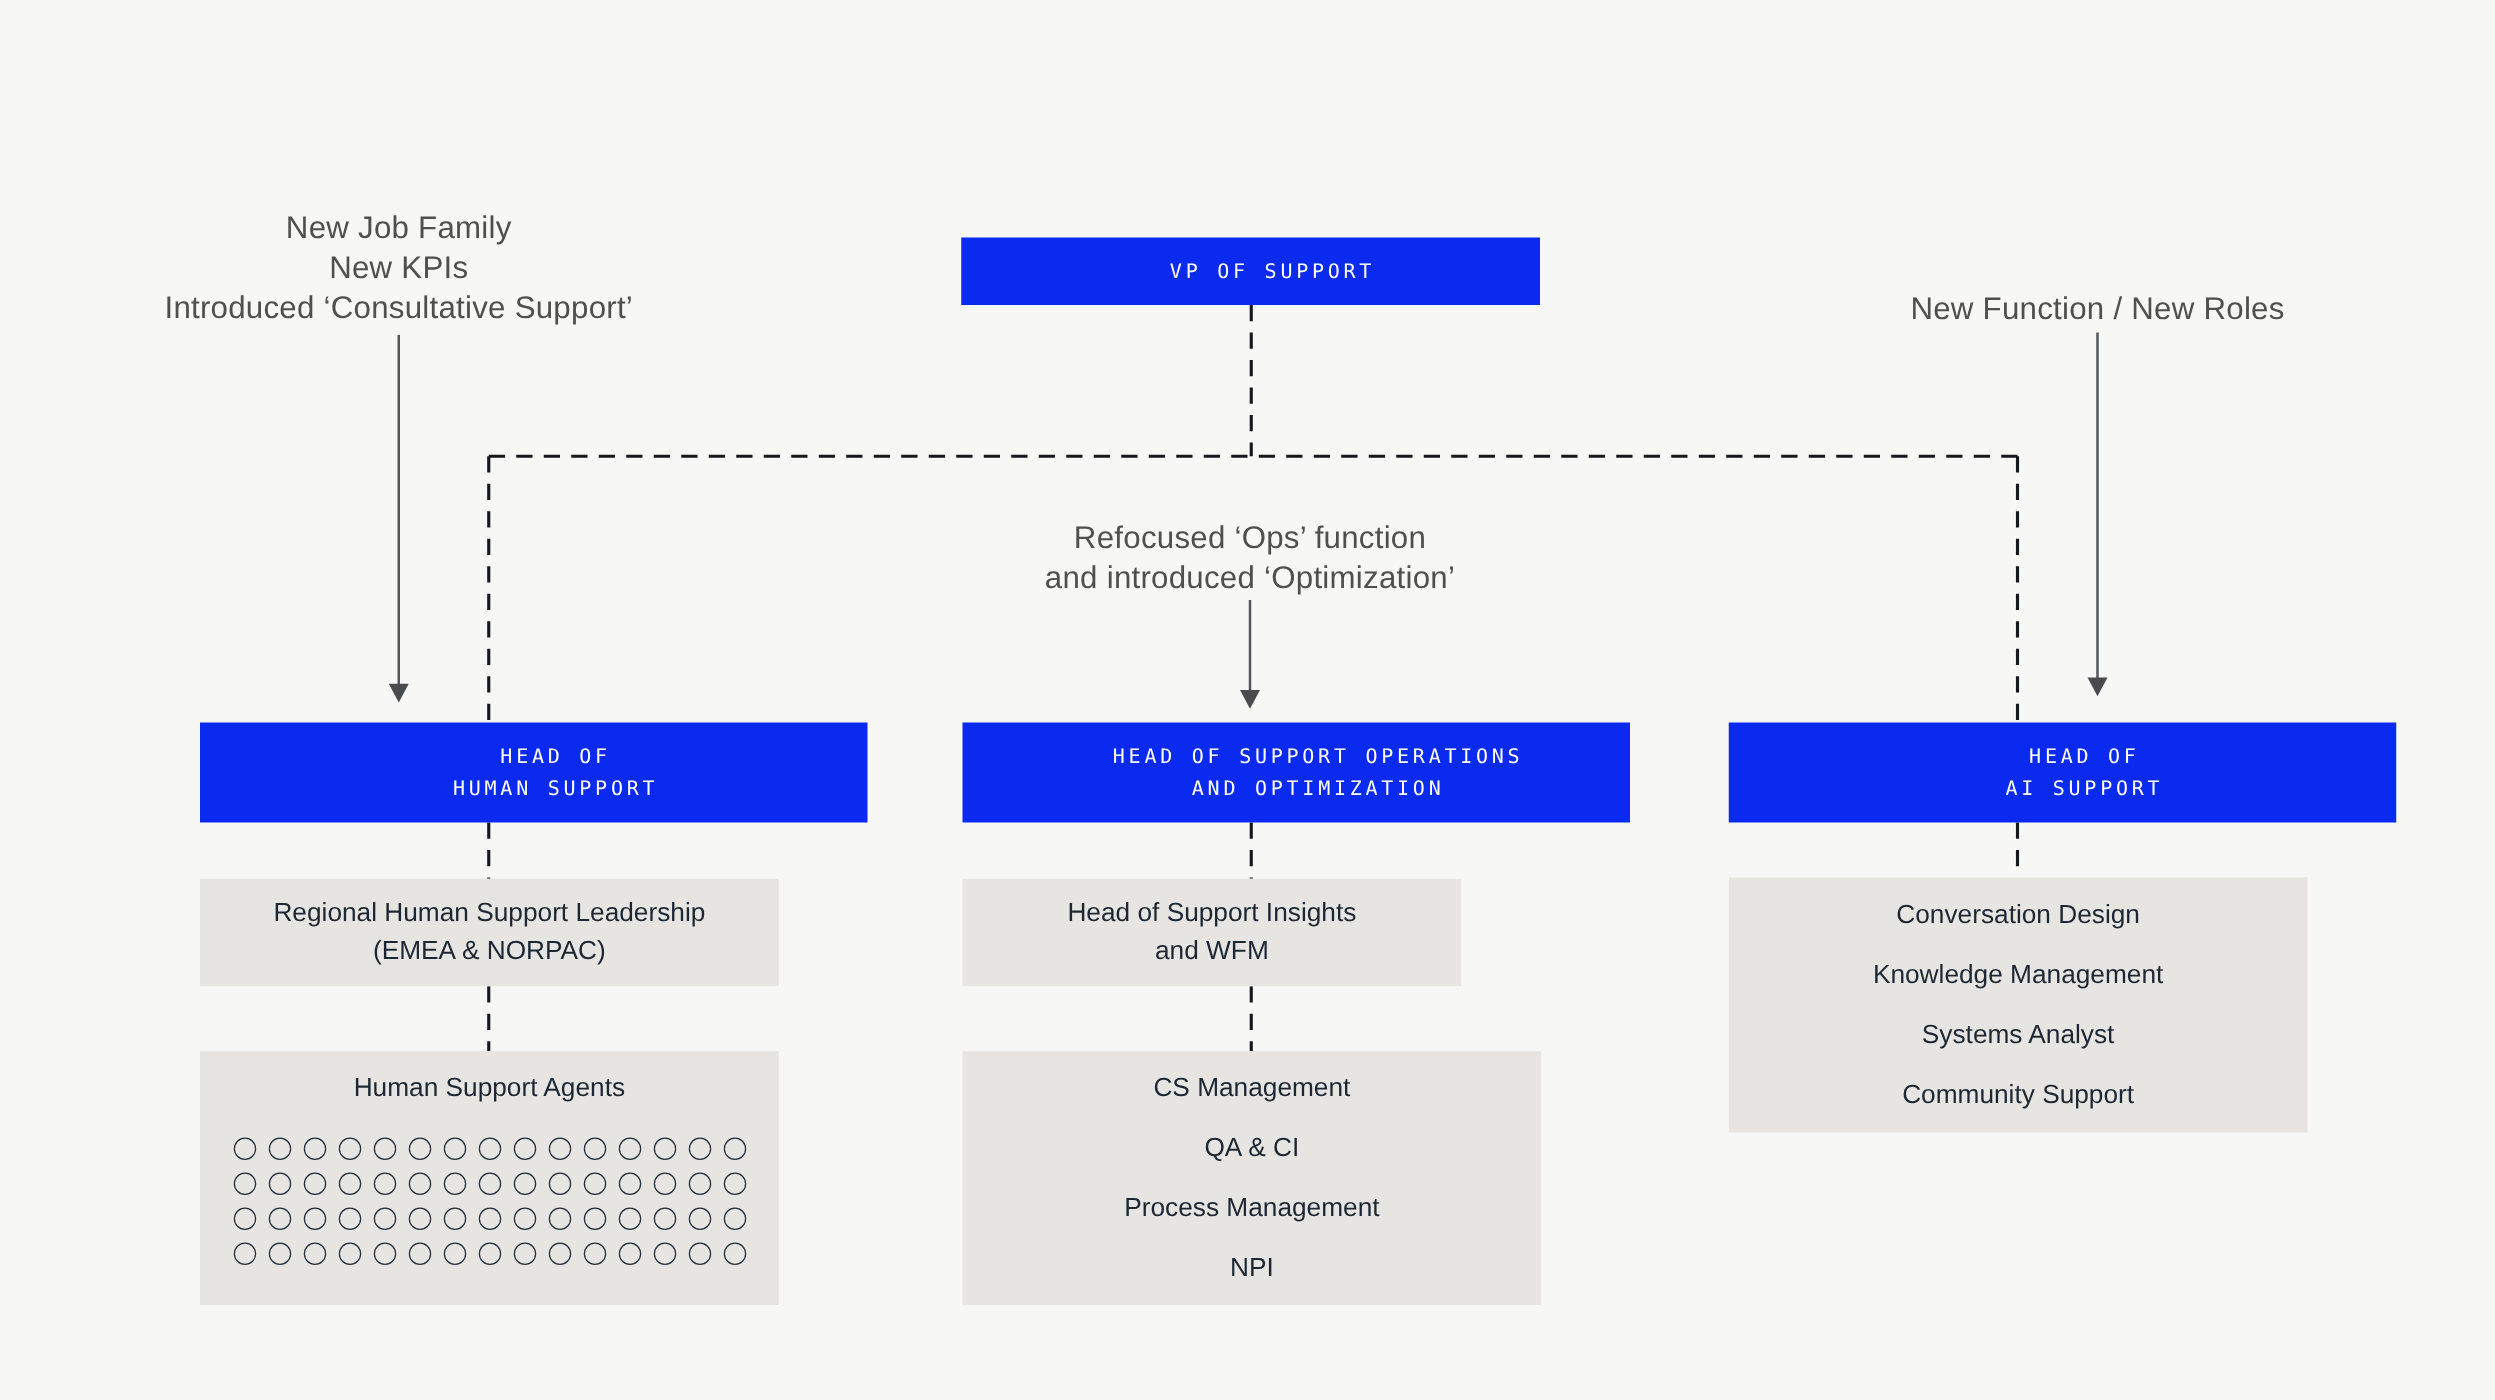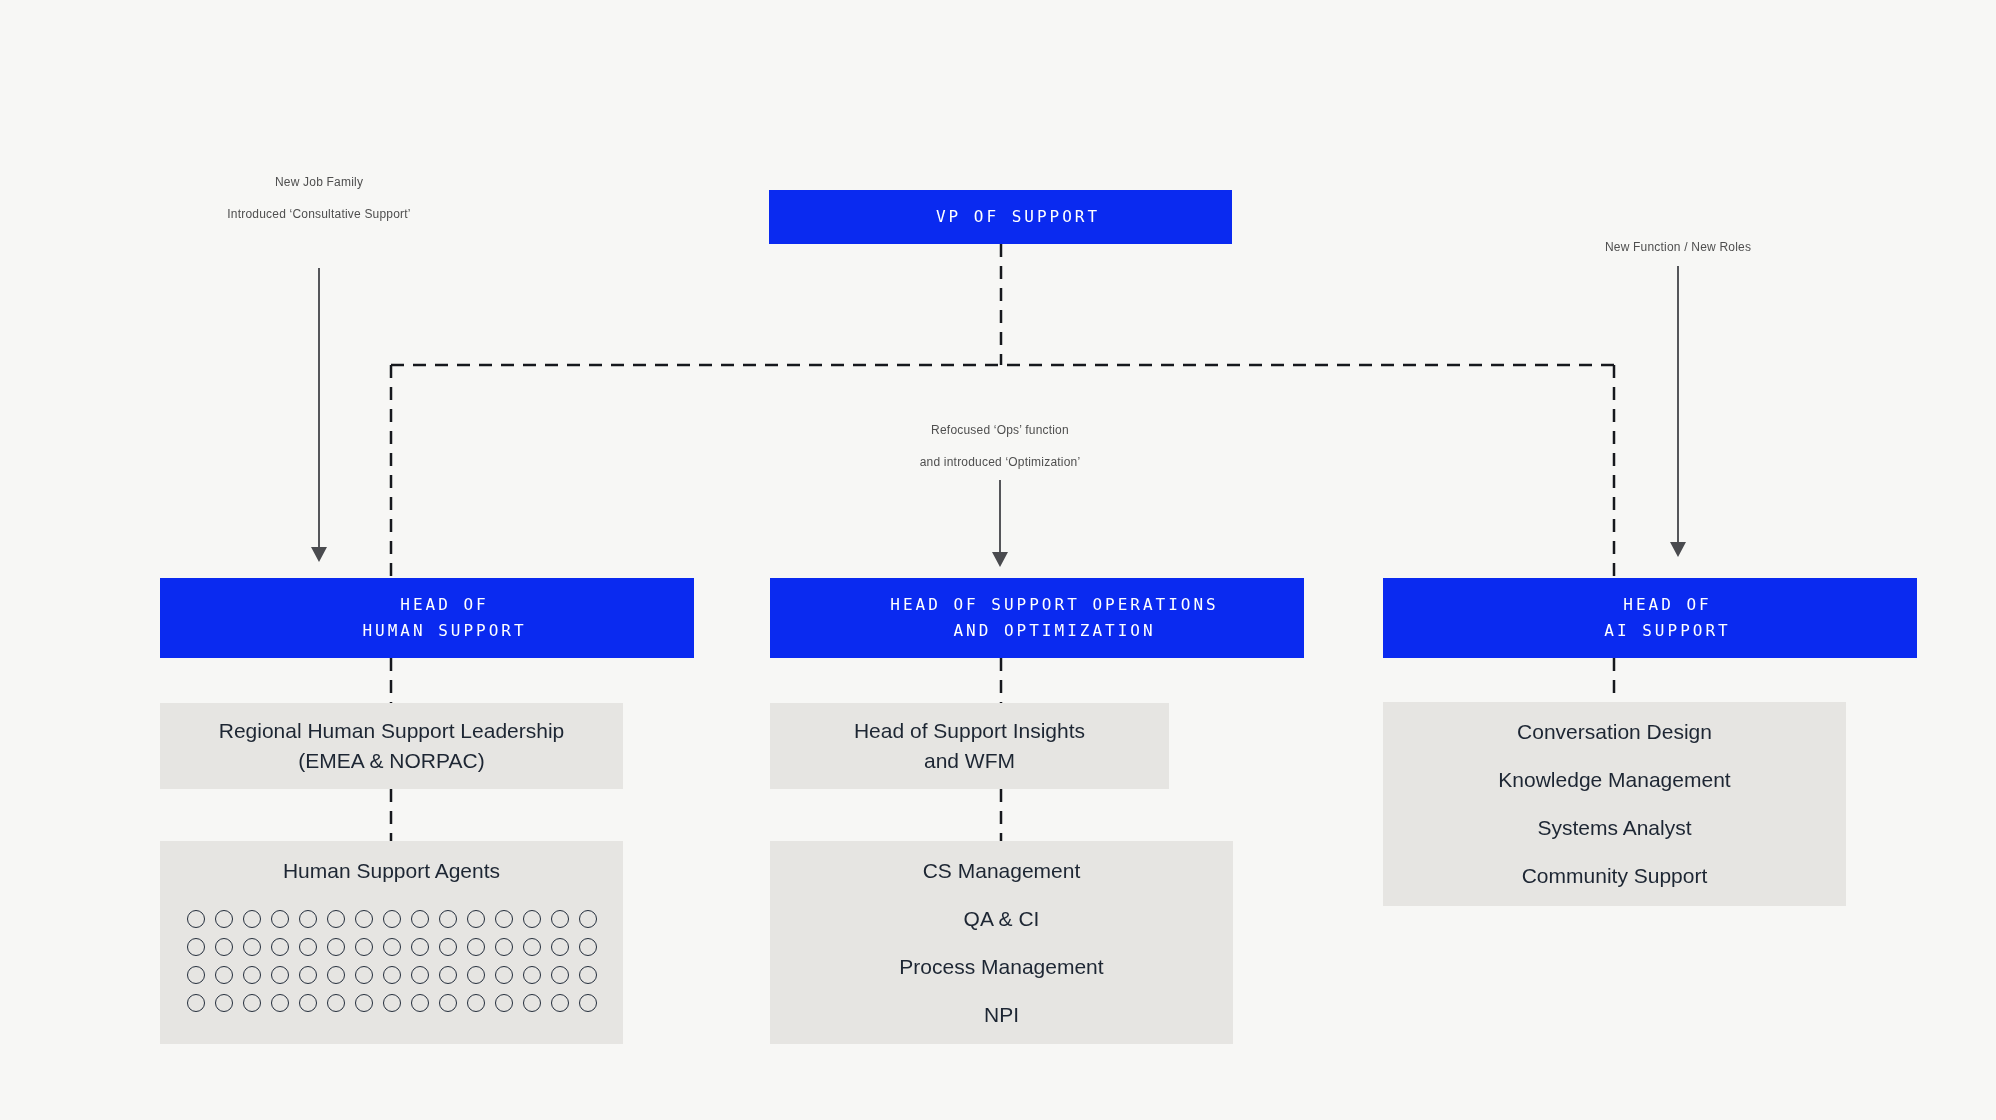--- a/index.html
+++ b/index.html
@@ -11,21 +11,21 @@
     --line:#16181d;
     --arrow:#55565a;
   }
   *{margin:0;padding:0;box-sizing:border-box;}
   html,body{width:1996px;height:1120px;}
   body{background:var(--canvas);font-family:"Liberation Sans",sans-serif;overflow:hidden;}
   .canvas{position:relative;width:1996px;height:1120px;background:var(--canvas);}
   .connectors{position:absolute;left:0;top:0;width:1996px;height:1120px;}
 
   .note{position:absolute;width:500px;text-align:center;color:var(--muted);
-        font-size:12px;line-height:32px;letter-spacing:.2px;}
+        font-size:25px;line-height:32px;letter-spacing:.2px;}
   .note span{display:block;}
   .note-left{left:69px;top:166px;}
   .note-middle{left:750px;top:414px;}
   .note-right{left:1428px;top:231px;}
 
   .bluebox{position:absolute;background:var(--accent);color:#ffffff;
            display:flex;flex-direction:column;align-items:center;justify-content:center;
            font-family:"DejaVu Sans Mono",monospace;font-size:16px;line-height:26px;
            letter-spacing:3px;text-transform:uppercase;text-align:center;padding-left:35px;}
   .bluebox span{display:block;}
@@ -80,20 +80,21 @@
     </g>
     <g fill="#4a4b4f" stroke="none">
       <polygon points="311,547 327,547 319,562"></polygon>
       <polygon points="992,552 1008,552 1000,567"></polygon>
       <polygon points="1670,542 1686,542 1678,557"></polygon>
     </g>
   </svg>
 
   <div class="note note-left">
     <span>New Job Family</span>
+    <span>New KPIs</span>
     <span>Introduced ‘Consultative Support’</span>
   </div>
   <div class="note note-middle">
     <span>Refocused ‘Ops’ function</span>
     <span>and introduced ‘Optimization’</span>
   </div>
   <div class="note note-right">
     <span>New Function / New Roles</span>
   </div>
 

